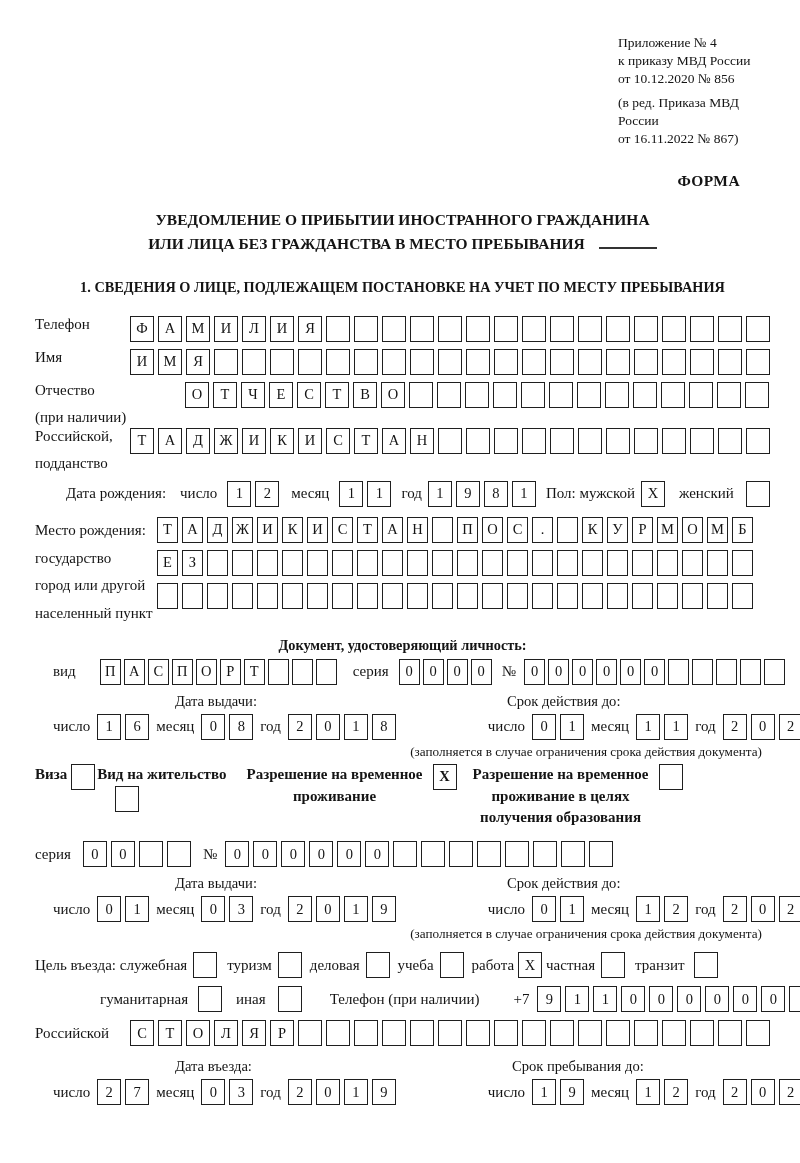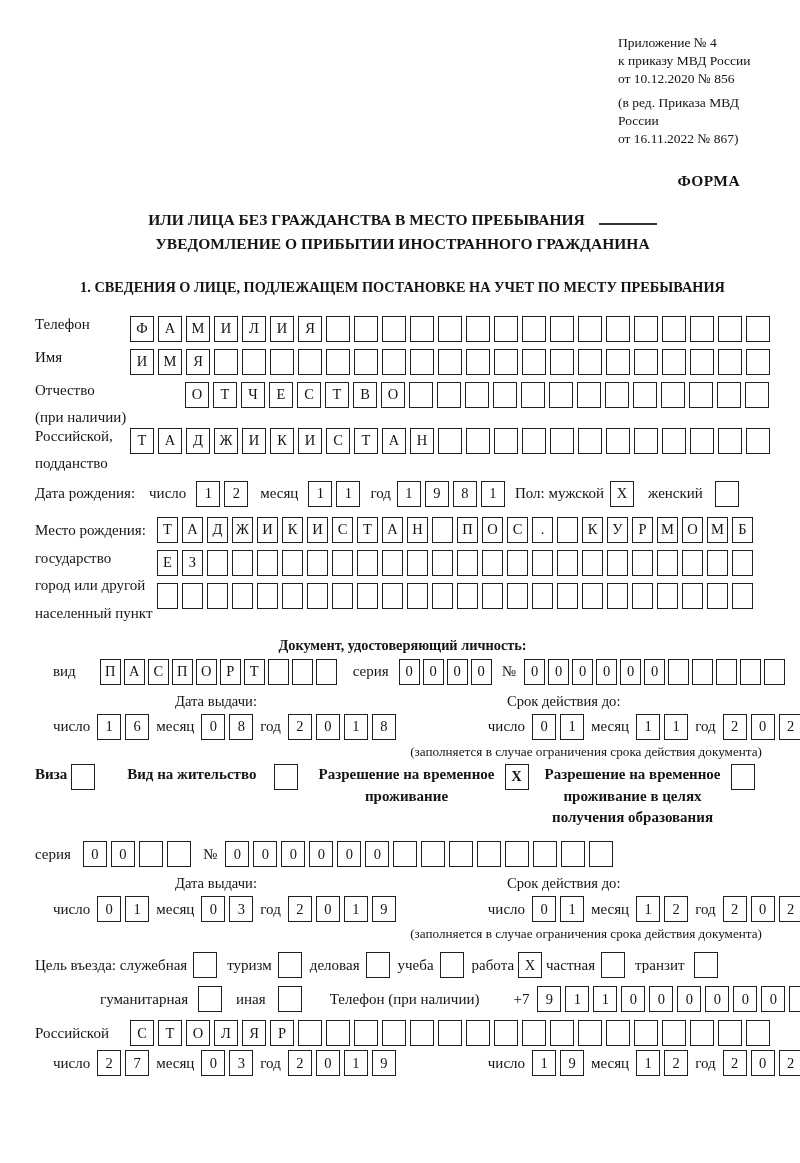--- a/index.html
+++ b/index.html
@@ -54,24 +54,24 @@
   <div class="annex">
     <div>Приложение № 4</div>
     <div>к приказу МВД России</div>
     <div>от 10.12.2020 № 856</div>
     <div class="note">(в ред. Приказа МВД России</div>
     <div>от 16.11.2022 № 867)</div>
   </div>
   <div class="forma">ФОРМА</div>
 
   <div class="title">
+    <div>УВЕДОМЛЕНИЕ О ПРИБЫТИИ ИНОСТРАННОГО ГРАЖДАНИНА</div>
     <div>
       <span>ИЛИ ЛИЦА БЕЗ ГРАЖДАНСТВА В МЕСТО ПРЕБЫВАНИЯ</span><span class="underline-blank"></span>
     </div>
-    <div>УВЕДОМЛЕНИЕ О ПРИБЫТИИ ИНОСТРАННОГО ГРАЖДАНИНА</div>
   </div>
 
   <div class="section-title">1. СВЕДЕНИЯ О ЛИЦЕ, ПОДЛЕЖАЩЕМ ПОСТАНОВКЕ НА УЧЕТ ПО МЕСТУ ПРЕБЫВАНИЯ</div>
 
   <div class="row" style="margin-top:20px;">
     <span class="lbl label-col" style="width:95px;">Телефон</span>
     <span class="grid">
         <span class="cell">Ф</span>
         <span class="cell">А</span>
         <span class="cell">М</span>
@@ -182,21 +182,21 @@
         <span class="cell"></span>
         <span class="cell"></span>
         <span class="cell"></span>
         <span class="cell"></span>
         <span class="cell"></span>
         <span class="cell"></span>
         <span class="cell"></span>
       </span>
   </div>
 
-  <div class="row" style="align-items:center;margin-top:9px;">
+  <div class="row" style="align-items:center;margin-top:9px;margin-left:31px;">
     <span class="lbl">Дата рождения:</span>
     <span class="lbl" style="margin-left:14px;">число</span>
     <span class="grid" style="margin-left:10px;">
         <span class="cell">1</span>
         <span class="cell">2</span>
       </span>
     <span class="lbl" style="margin-left:12px;">месяц</span>
     <span class="grid" style="margin-left:10px;">
         <span class="cell">1</span>
         <span class="cell">1</span>
@@ -386,21 +386,21 @@
     </span>
   </div>
   <div class="note-right">(заполняется в случае ограничения срока действия документа)</div>
 
 
   <div class="optrow">
     <span class="opt">
       <span class="txt">Виза</span>
       <span class="cell check" style="margin-left:4px;"></span>
     </span>
-    <span class="opt" style="margin-left:32px;">
+    <span class="opt" style="margin-left:2px;flex-direction:column;">
       <span class="txt">Вид на жительство</span>
       <span class="cell check" style="margin-left:18px;"></span>
     </span>
     <span class="opt" style="margin-left:20px;">
       <span class="txt">
         <span>Разрешение на временное</span><br>
         <span>проживание</span>
       </span>
       <span class="cell check" style="margin-left:10px;">X</span>
     </span>
@@ -546,20 +546,24 @@
         <span class="cell"></span>
         <span class="cell"></span>
         <span class="cell"></span>
         <span class="cell"></span>
         <span class="cell"></span>
         <span class="cell"></span>
         <span class="cell"></span>
       </span>
   </div>
 
+  <div class="date-headers" style="margin-top:12px;">
+    <span style="margin-left:140px;">Дата въезда:</span>
+    <span style="margin-left:260px;">Срок пребывания до:</span>
+  </div>
   <div class="date-row">
     <span class="dategroup" style="margin-left:18px;">
       <span class="lbl">число</span>
       <span class="grid">
           <span class="cell">2</span>
           <span class="cell">7</span>
         </span>
       <span class="lbl">месяц</span>
       <span class="grid">
           <span class="cell">0</span>

